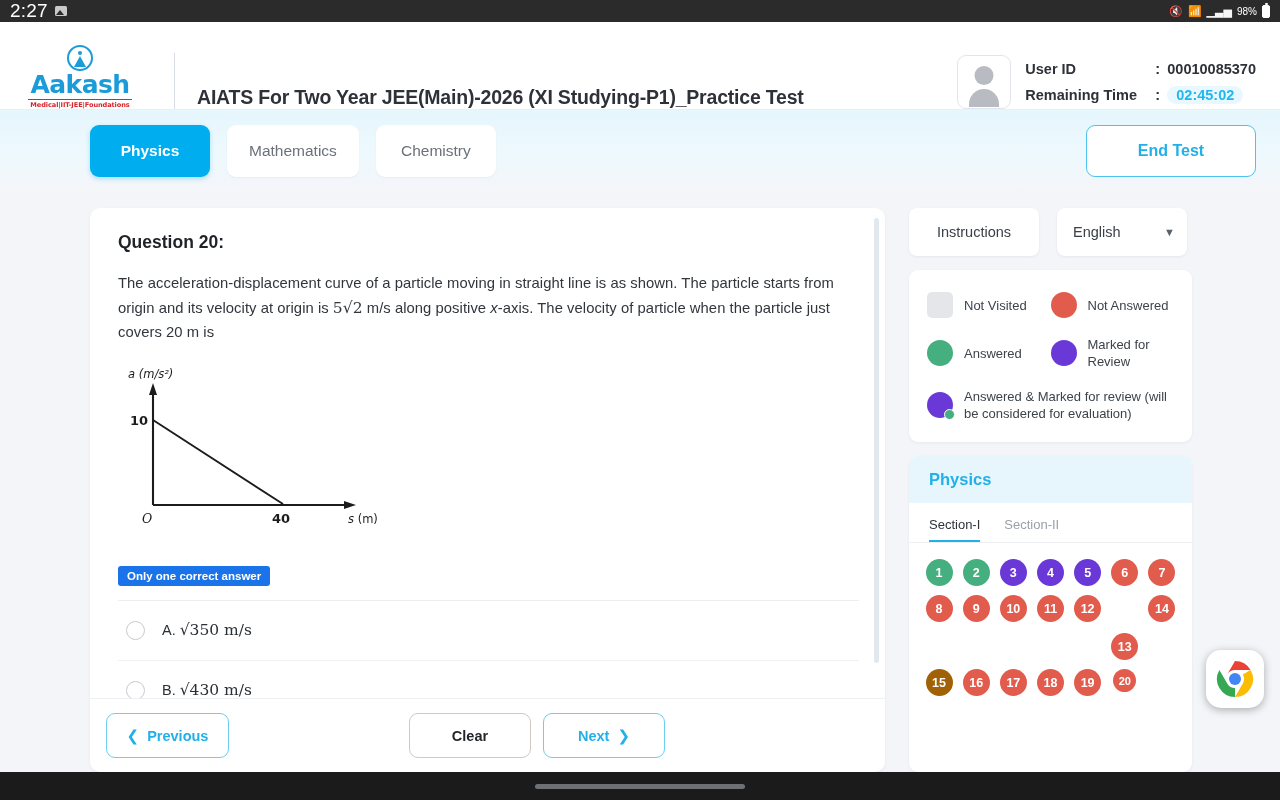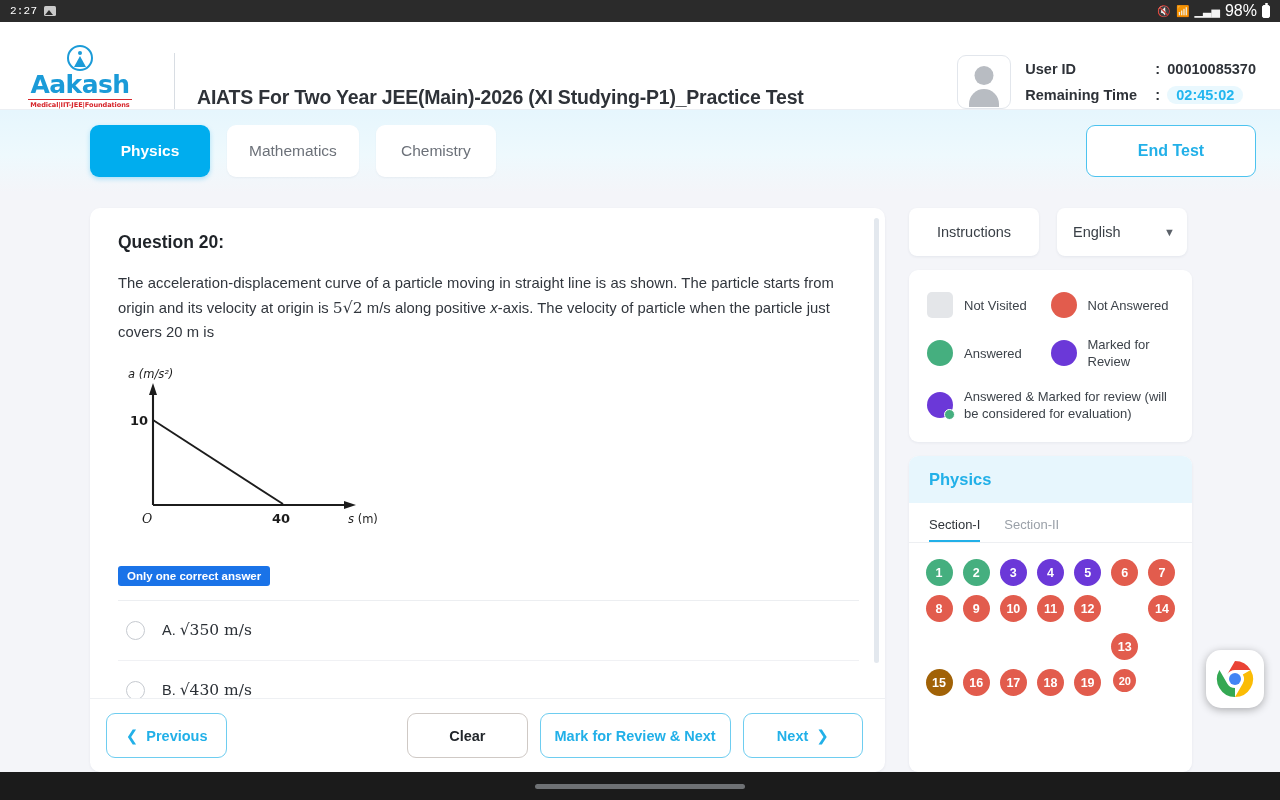--- a/index.html
+++ b/index.html
@@ -10,25 +10,25 @@
     overflow: hidden;
   }
 
   
   .statusbar {
     height: 22px; width: 100%;
     background: #2b2b2b; color: #fff;
     display: flex; align-items: center;
     padding: 0 10px; font-size: 12.5px;
   }
-  .statusbar .clock { font-size: 11px; letter-spacing: .2px; font-family: Liberation Mono, monospace; }
+  .statusbar .clock { font-size: 19px; letter-spacing: .2px; }
   .statusbar .sb-left { display: flex; align-items: center; gap: 7px; }
   .statusbar .sb-right { margin-left: auto; display: flex; align-items: center; gap: 5px; }
   .sb-glyph { font-size: 11px; line-height: 1; opacity: .95; display:inline-block; }
-  .pct { font-size: 16px; }
+  .pct { font-size: 10px; }
   .batt {
     width: 8px; height: 13px; border: 1.3px solid #fff; border-radius: 2px;
     position: relative; background: #fff;
   }
   .batt:before {
     content: ""; position: absolute; top: -3px; left: 1.8px;
     width: 3px; height: 2px; background: #fff; border-radius: 1px;
   }
   .img-chip {
     width: 12px; height: 10px; background: #c9c9c9; border-radius: 1.5px;
@@ -363,23 +363,20 @@
       <div class="vscroll"></div>
     </div>
 
     <div class="qfooter">
       <div class="btn btn-prev">
         <span class="chev">❮</span>
         <span>Previous</span>
       </div>
       <div class="btn btn-clear">
         <span>Clear</span>
-      </div>
-      <div class="btn btn-mark">
-        <span>Mark for Review &amp; Next</span>
       </div>
       <div class="btn btn-next">
         <span>Next</span>
         <span class="chev">❯</span>
       </div>
     </div>
   </div>
 
   <div class="rightcol">
     <div class="rtop">

